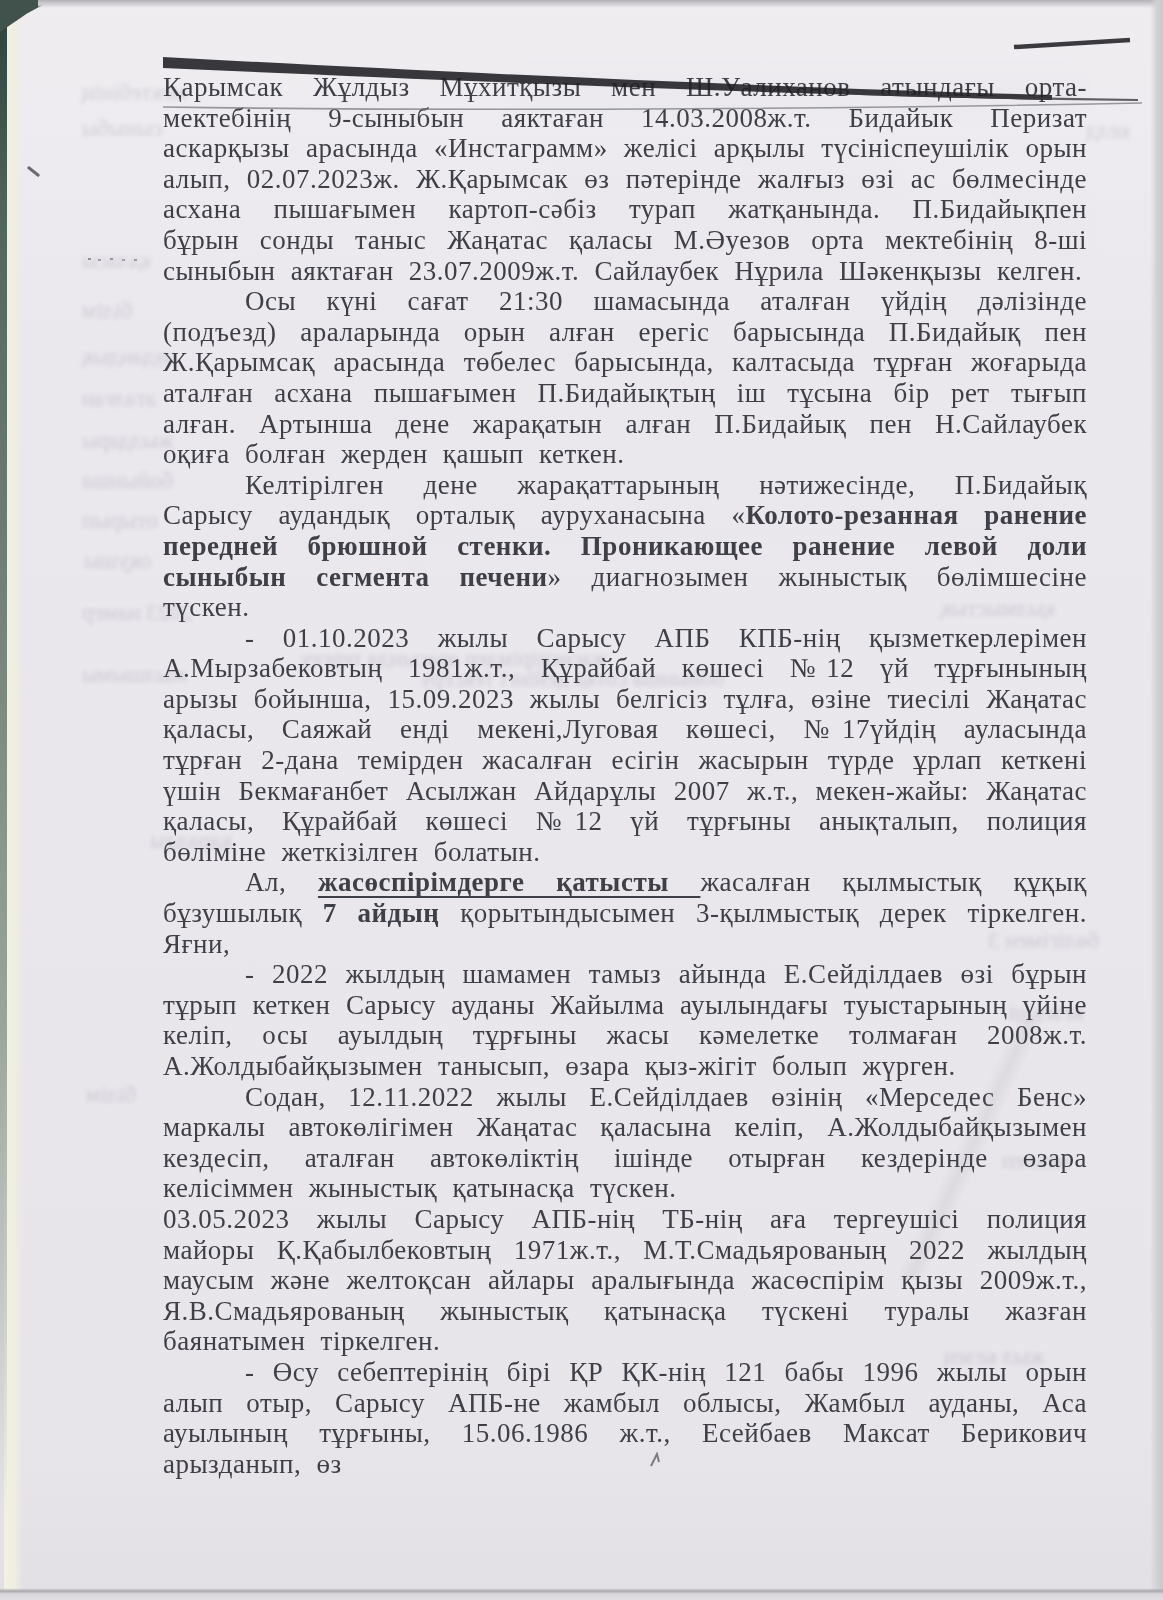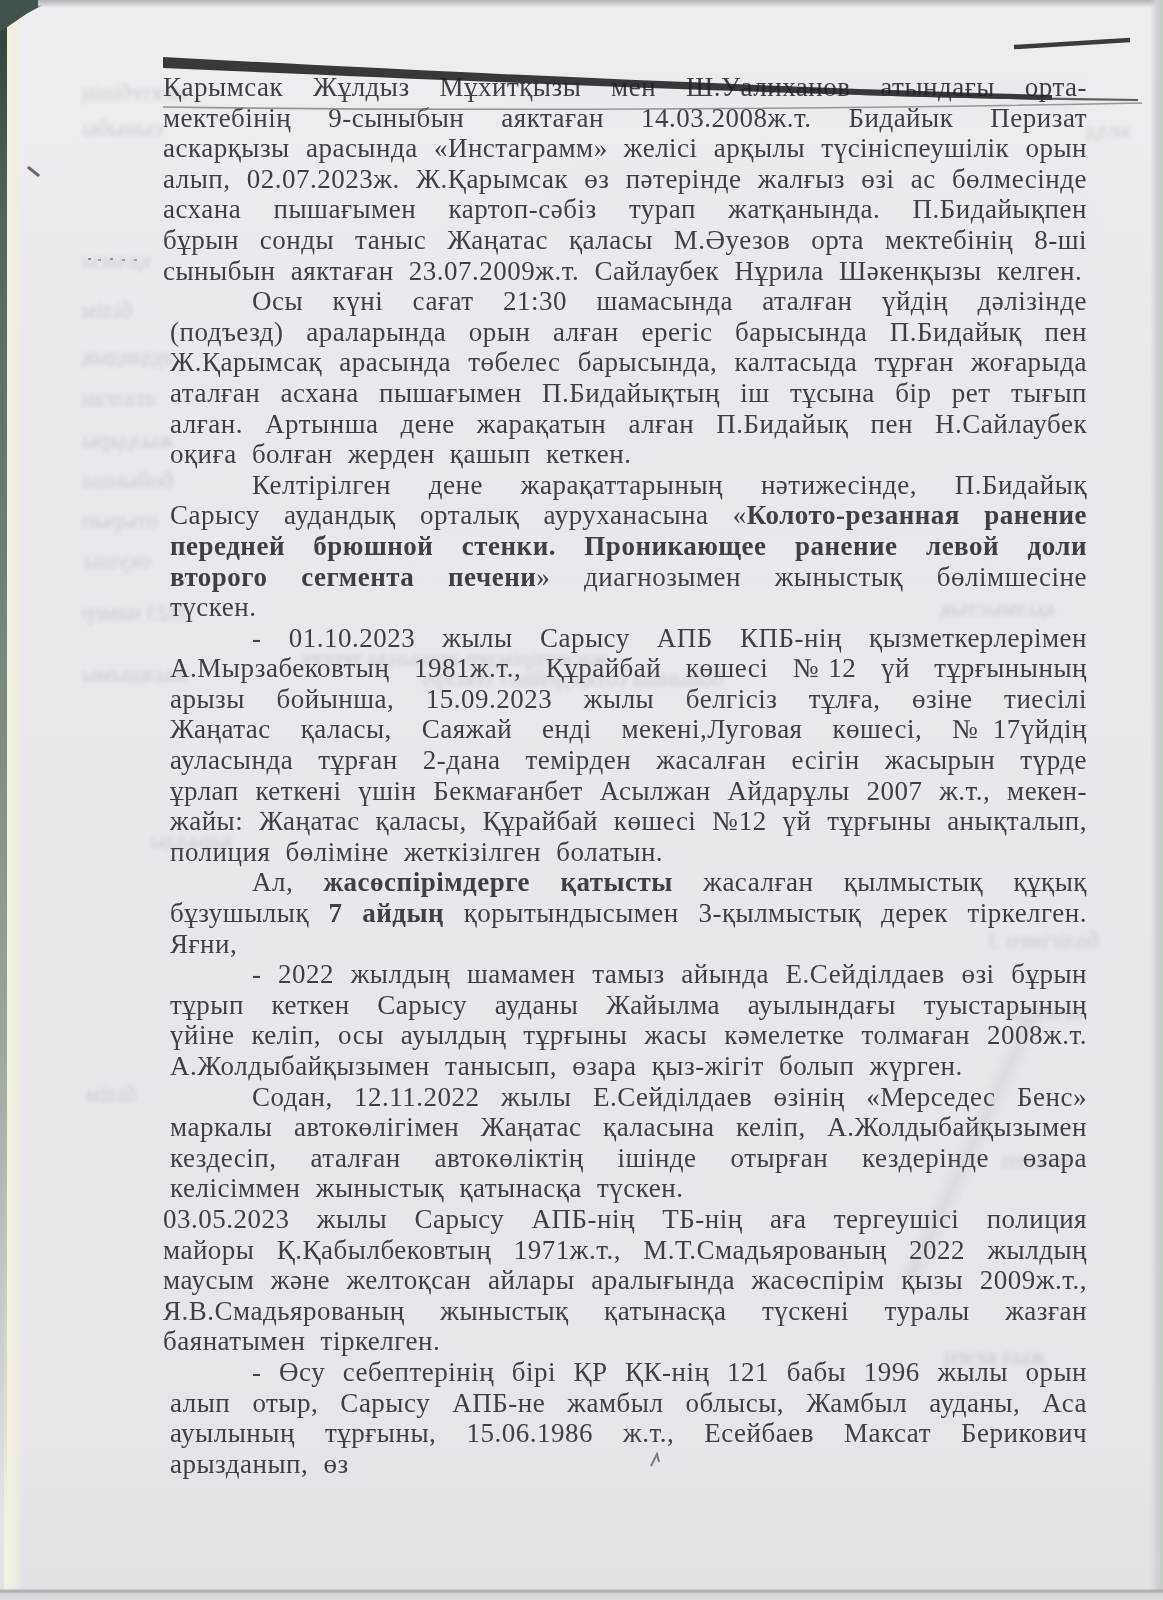--- a/index.html
+++ b/index.html
@@ -72,23 +72,23 @@
   .fade.f3{left:560px;top:166px;width:330px;height:32px;background:rgba(234,232,237,.38);}
   .fade.f4{left:420px;top:540px;width:560px;height:34px;background:rgba(234,232,237,.30);}
   
   .textblock{
     position:absolute;left:163px;top:72px;width:924px;
     color:var(--ink);font-size:27px;line-height:30.6px;
     text-align:justify;letter-spacing:.5px;word-spacing:8px;
     filter:blur(.22px);
   }
   .para{margin:0;}
-  .para.indent{text-indent:82px;margin-left:7px;}
+  .para.indent{text-indent:82px;}
   .b{font-weight:bold;}
-  .u{text-decoration-thickness:2px;text-underline-offset:5px;}
+  .u{text-decoration:underline;text-decoration-thickness:2px;text-underline-offset:5px;}
 </style>
 </head>
 <body>
 
 <div class="page">
 
   <div class="bleed-layer">
       <div class="bleed" style="left: 82px; top: 80px;">мектебінің</div>
       <div class="bleed" style="left: 82px; top: 116px;">сыныбы</div>
       <div class="bleed" style="left: 1086px; top: 118px;">келд</div>
@@ -114,21 +114,21 @@
     </div>
 
   <div class="fade f1"></div>
   <div class="fade f2"></div>
   <div class="fade f3"></div>
   <div class="fade f4"></div>
 
   <div class="textblock">
       <p class="para"><span>Қарымсак Жұлдыз Мұхитқызы мен  Ш.Уалиханов атындағы орта-мектебінің 9-сыныбын аяктаған 14.03.2008ж.т. Бидайык Перизат аскарқызы арасында «Инстаграмм» желісі арқылы түсініспеушілік орын алып, 02.07.2023ж. Ж.Қарымсак өз пәтерінде жалғыз өзі ас бөлмесінде асхана пышағымен картоп-сәбіз турап жатқанында. П.Бидайықпен бұрын сонды таныс Жаңатас қаласы М.Әуезов орта мектебінің 8-ші сыныбын аяктаған 23.07.2009ж.т. Сайлаубек Нұрила Шәкенқызы келген.</span></p>
       <p class="para indent"><span>Осы күні сағат 21:30 шамасында аталған үйдің дәлізінде (подъезд) араларында орын алған ерегіс барысында П.Бидайық пен Ж.Қарымсақ арасында төбелес барысында, калтасыда тұрған жоғарыда аталған асхана пышағымен П.Бидайықтың іш тұсына бір рет тығып алған. Артынша дене жарақатын алған П.Бидайық пен Н.Сайлаубек оқиға болған жерден қашып кеткен.</span></p>
-      <p class="para indent"><span>Келтірілген дене жарақаттарының нәтижесінде, П.Бидайық Сарысу аудандық орталық ауруханасына «</span><span class="b">Колото-резанная ранение передней брюшной стенки. Проникающее ранение левой доли второго сегмента печени</span><span>» диагнозымен жыныстық бөлімшесіне түскен.</span></p>
+      <p class="para indent"><span>Келтірілген дене жарақаттарының нәтижесінде, П.Бидайық Сарысу аудандық орталық ауруханасына «</span><span class="b">Колото-резанная ранение передней брюшной стенки. Проникающее ранение левой доли сыныбын сегмента печени</span><span>» диагнозымен жыныстық бөлімшесіне түскен.</span></p>
       <p class="para indent"><span>-  01.10.2023 жылы Сарысу АПБ КПБ-нің қызметкерлерімен А.Мырзабековтың 1981ж.т., Құрайбай көшесі №12 үй тұрғынының арызы бойынша, 15.09.2023 жылы белгісіз тұлға, өзіне тиесілі Жаңатас қаласы, Саяжай енді мекені,Луговая көшесі, №17үйдің ауласында тұрған 2-дана темірден жасалған есігін жасырын түрде ұрлап кеткені үшін Бекмағанбет Асылжан Айдарұлы 2007 ж.т., мекен-жайы: Жаңатас қаласы, Құрайбай көшесі №12 үй тұрғыны анықталып, полиция бөліміне жеткізілген болатын.</span></p>
       <p class="para indent"><span>Ал, </span><span class="b u">жасөспірімдерге қатысты </span><span>жасалған қылмыстық құқық бұзушылық </span><span class="b">7 айдың</span><span> қорытындысымен 3-қылмыстық дерек тіркелген. Яғни,</span></p>
       <p class="para indent"><span>-  2022 жылдың шамамен тамыз айында Е.Сейділдаев өзі бұрын тұрып кеткен Сарысу ауданы Жайылма ауылындағы туыстарының үйіне келіп, осы ауылдың тұрғыны жасы кәмелетке толмаған 2008ж.т. А.Жолдыбайқызымен танысып, өзара қыз-жігіт болып жүрген.</span></p>
       <p class="para indent"><span>Содан, 12.11.2022 жылы Е.Сейділдаев өзінің «Мерседес Бенс» маркалы автокөлігімен Жаңатас қаласына келіп, А.Жолдыбайқызымен кездесіп, аталған автокөліктің ішінде отырған кездерінде өзара келісіммен жыныстық қатынасқа түскен.</span></p>
       <p class="para"><span>03.05.2023 жылы Сарысу АПБ-нің ТБ-нің аға тергеушісі полиция майоры Қ.Қабылбековтың 1971ж.т., М.Т.Смадьярованың 2022 жылдың маусым және желтоқсан айлары аралығында жасөспірім қызы 2009ж.т., Я.В.Смадьярованың жыныстық қатынасқа түскені туралы жазған баянатымен тіркелген.</span></p>
       <p class="para indent"><span>- Өсу себептерінің бірі ҚР ҚК-нің 121 бабы 1996 жылы орын алып отыр,  Сарысу АПБ-не жамбыл облысы, Жамбыл ауданы, Аса ауылының тұрғыны, 15.06.1986 ж.т., Есейбаев Максат Берикович арызданып, өз</span></p>
     </div>
 
   <svg class="topline" width="1163" height="135">
     <path d="M163,57 C420,71 760,87 1052,95 L1052,100 C760,94 420,79 163,68 Z" fill="#1f1f23" opacity="0.88"></path>

